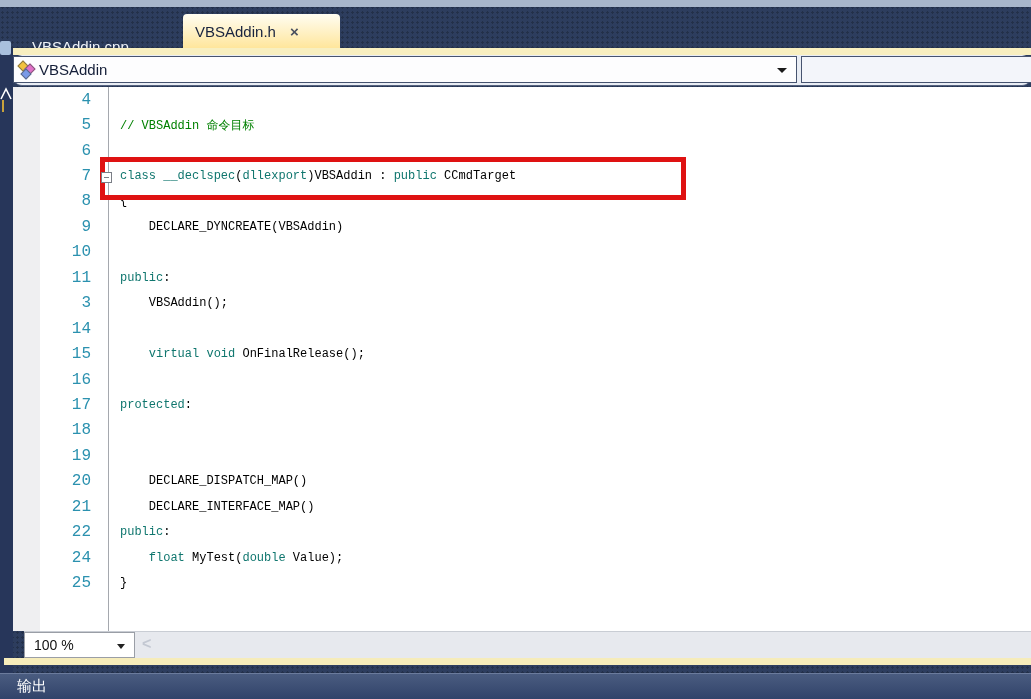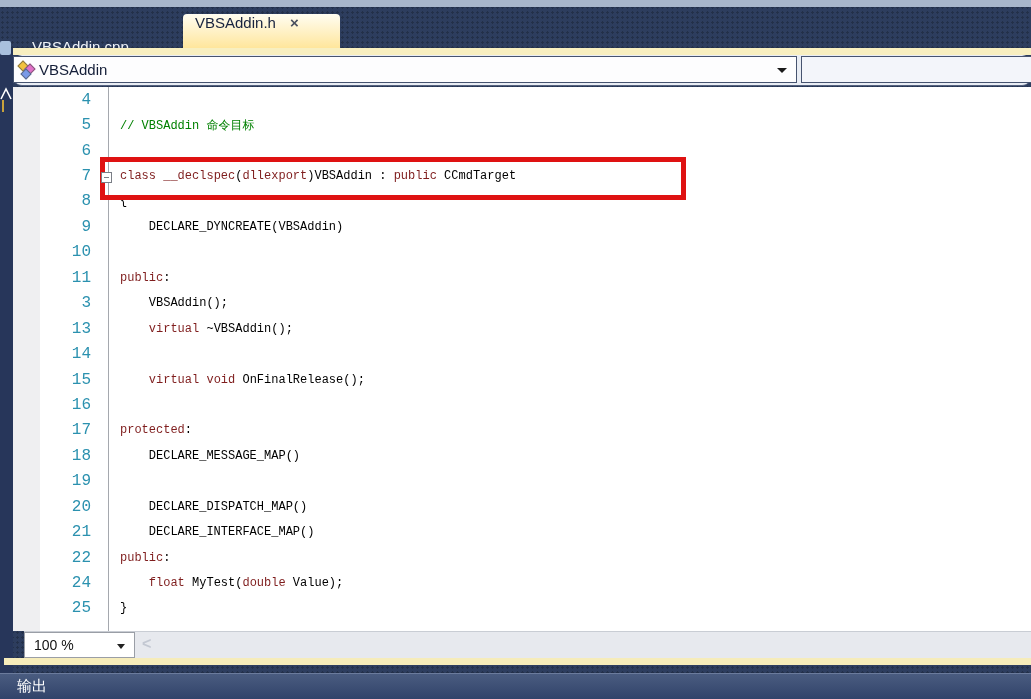--- a/index.html
+++ b/index.html
@@ -14,21 +14,21 @@
 
   
   .tab-inactive {
     position:absolute; left:18px; top:30px; height:34px; line-height:34px;
     padding:0 14px; color:#eef2f8; font-size:15px; cursor:default;
   }
   .tab-active {
     position:absolute; left:183px; top:14px; width:157px; height:34px;
     background:linear-gradient(#fffdf2, #ffe69c);
     border-radius:4px 4px 0 0;
-    display:flex; padding:0 12px;
+    display:flex; align-items:center; padding:0 12px;
     color:#18233e; font-size:15px;
   }
   .tab-close { margin-left:14px; color:#4a5060; font-size:15px; font-weight:bold; cursor:default; }
 
   .yellow-strip-top { position:absolute; left:13px; top:48px; right:0; height:7px; background:#f8efc0; }
   .left-rail { position:absolute; left:0; top:48px; width:13px; height:625px; background:#27365a; }
   .rail-square { position:absolute; left:0; top:-7px; width:11px; height:14px; background:#a9c0de; border-radius:2px; }
   .rail-caret { position:absolute; left:0; top:38px; width:12px; height:16px; }
   .rail-goldline { position:absolute; left:2px; top:52px; width:2px; height:12px; background:#c8a23c; }
 
@@ -61,21 +61,21 @@
   .code-lines { position:absolute; left:0; top:0; right:0; }
   .code-line { display:flex; height:25.45px; align-items:center; }
   .line-num {
     width:78px; text-align:right; color:#2b91af; flex:none;
     font-family:"Liberation Mono", monospace; font-size:16px;
   }
   .code-text {
     padding-left:29px; white-space:pre;
     font-family:"Liberation Mono", monospace; font-size:12px; color:#000;
   }
-  .tok-k { color:#7f1d1d;margin-top:22px; }
+  .tok-k { color:#0f766e;margin-top:22px; }
   .tok-c { color:#008000; }
   .tok-n { color:#000000; }
   .collapse-box {
     position:absolute; left:88px; top:85px; width:11px; height:11px;
     background:#fff; border:1px solid #7a7e86; z-index:6;
   }
   .collapse-box::after { content:""; position:absolute; left:2px; top:4px; width:5px; height:1px; background:#7a7e86; }
   .highlight-rect {
     position:absolute; left:87px; top:70px; width:586px; height:43px;
     border:5px solid #df1212; z-index:5; pointer-events:none;
@@ -177,42 +177,37 @@
         </div>
         <div class="code-line">
           <span class="line-num">11</span>
           <span class="code-text"><span class="tok-k">public</span><span class="tok-n">:</span></span>
         </div>
         <div class="code-line">
           <span class="line-num">3</span>
           <span class="code-text"><span class="tok-n">    VBSAddin();</span></span>
         </div>
         <div class="code-line">
-          <span class="line-num">13</span>
-          <span class="code-text"><span class="tok-n">    </span><span class="tok-k">virtual</span><span class="tok-n"> ~VBSAddin();</span></span>
-        </div>
-        <div class="code-line">
           <span class="line-num">14</span>
           <span class="code-text"></span>
         </div>
         <div class="code-line">
           <span class="line-num">15</span>
           <span class="code-text"><span class="tok-n">    </span><span class="tok-k">virtual</span><span class="tok-n"> </span><span class="tok-k">void</span><span class="tok-n"> OnFinalRelease();</span></span>
         </div>
         <div class="code-line">
           <span class="line-num">16</span>
           <span class="code-text"></span>
         </div>
         <div class="code-line">
           <span class="line-num">17</span>
           <span class="code-text"><span class="tok-k">protected</span><span class="tok-n">:</span></span>
         </div>
         <div class="code-line">
           <span class="line-num">18</span>
-          <span class="code-text"><span class="tok-n">    DECLARE_MESSAGE_MAP()</span></span>
         </div>
         <div class="code-line">
           <span class="line-num">19</span>
         </div>
         <div class="code-line">
           <span class="line-num">20</span>
           <span class="code-text"><span class="tok-n">    DECLARE_DISPATCH_MAP()</span></span>
         </div>
         <div class="code-line">
           <span class="line-num">21</span>

